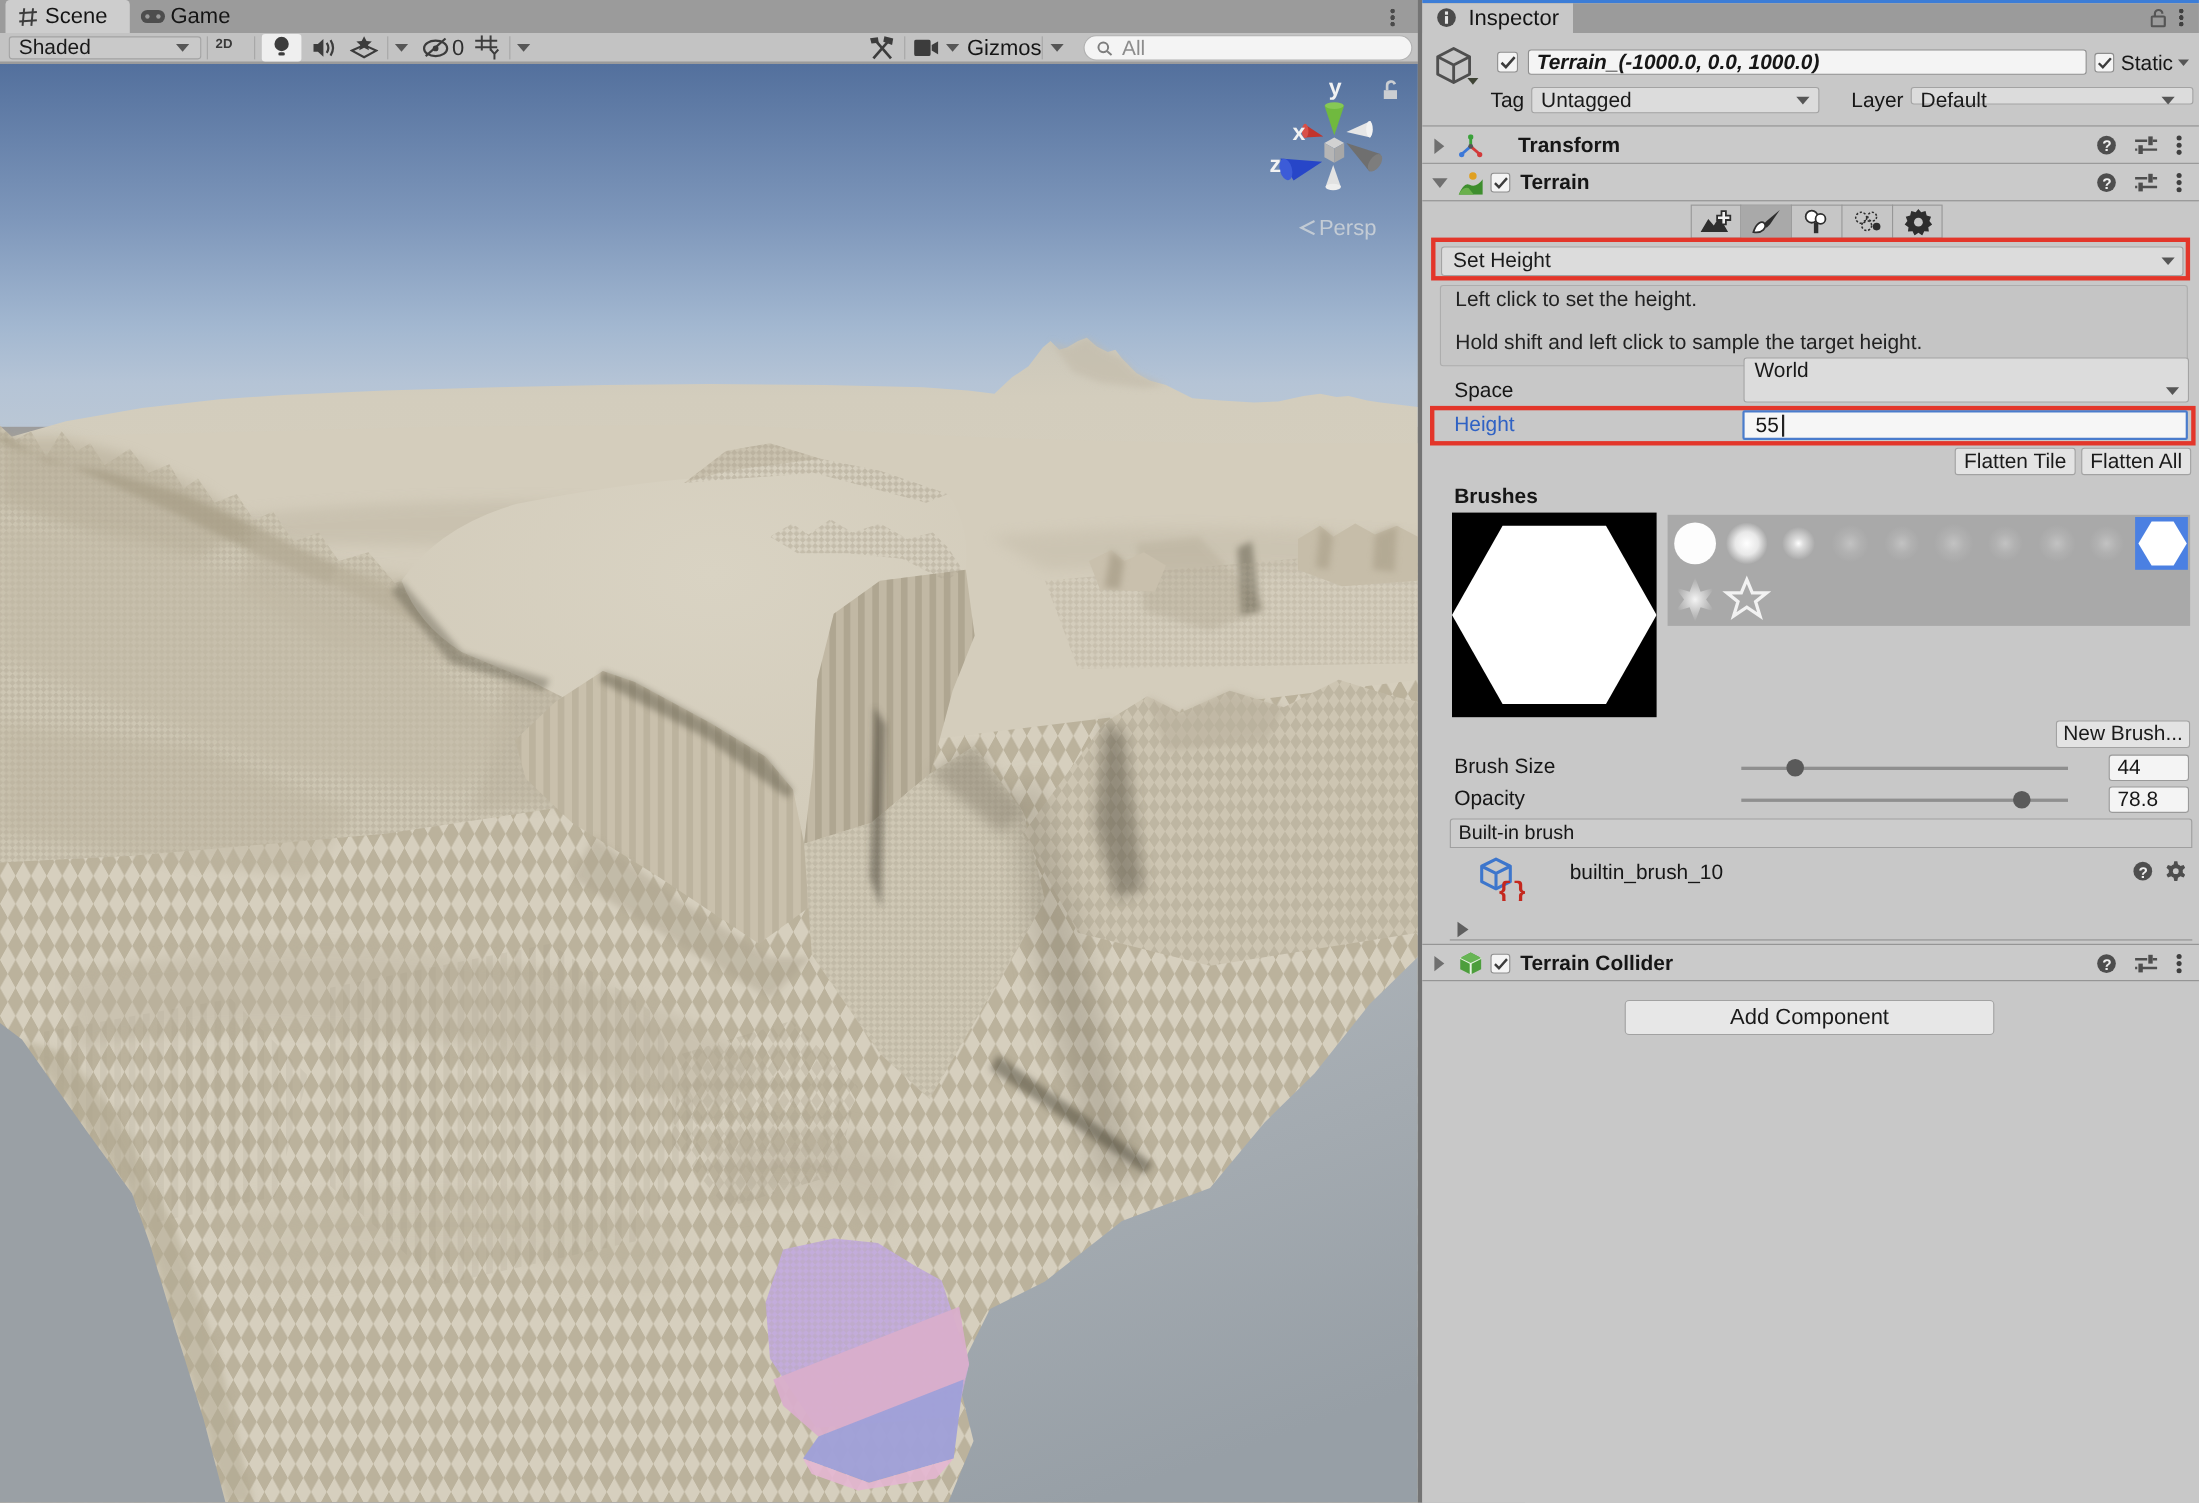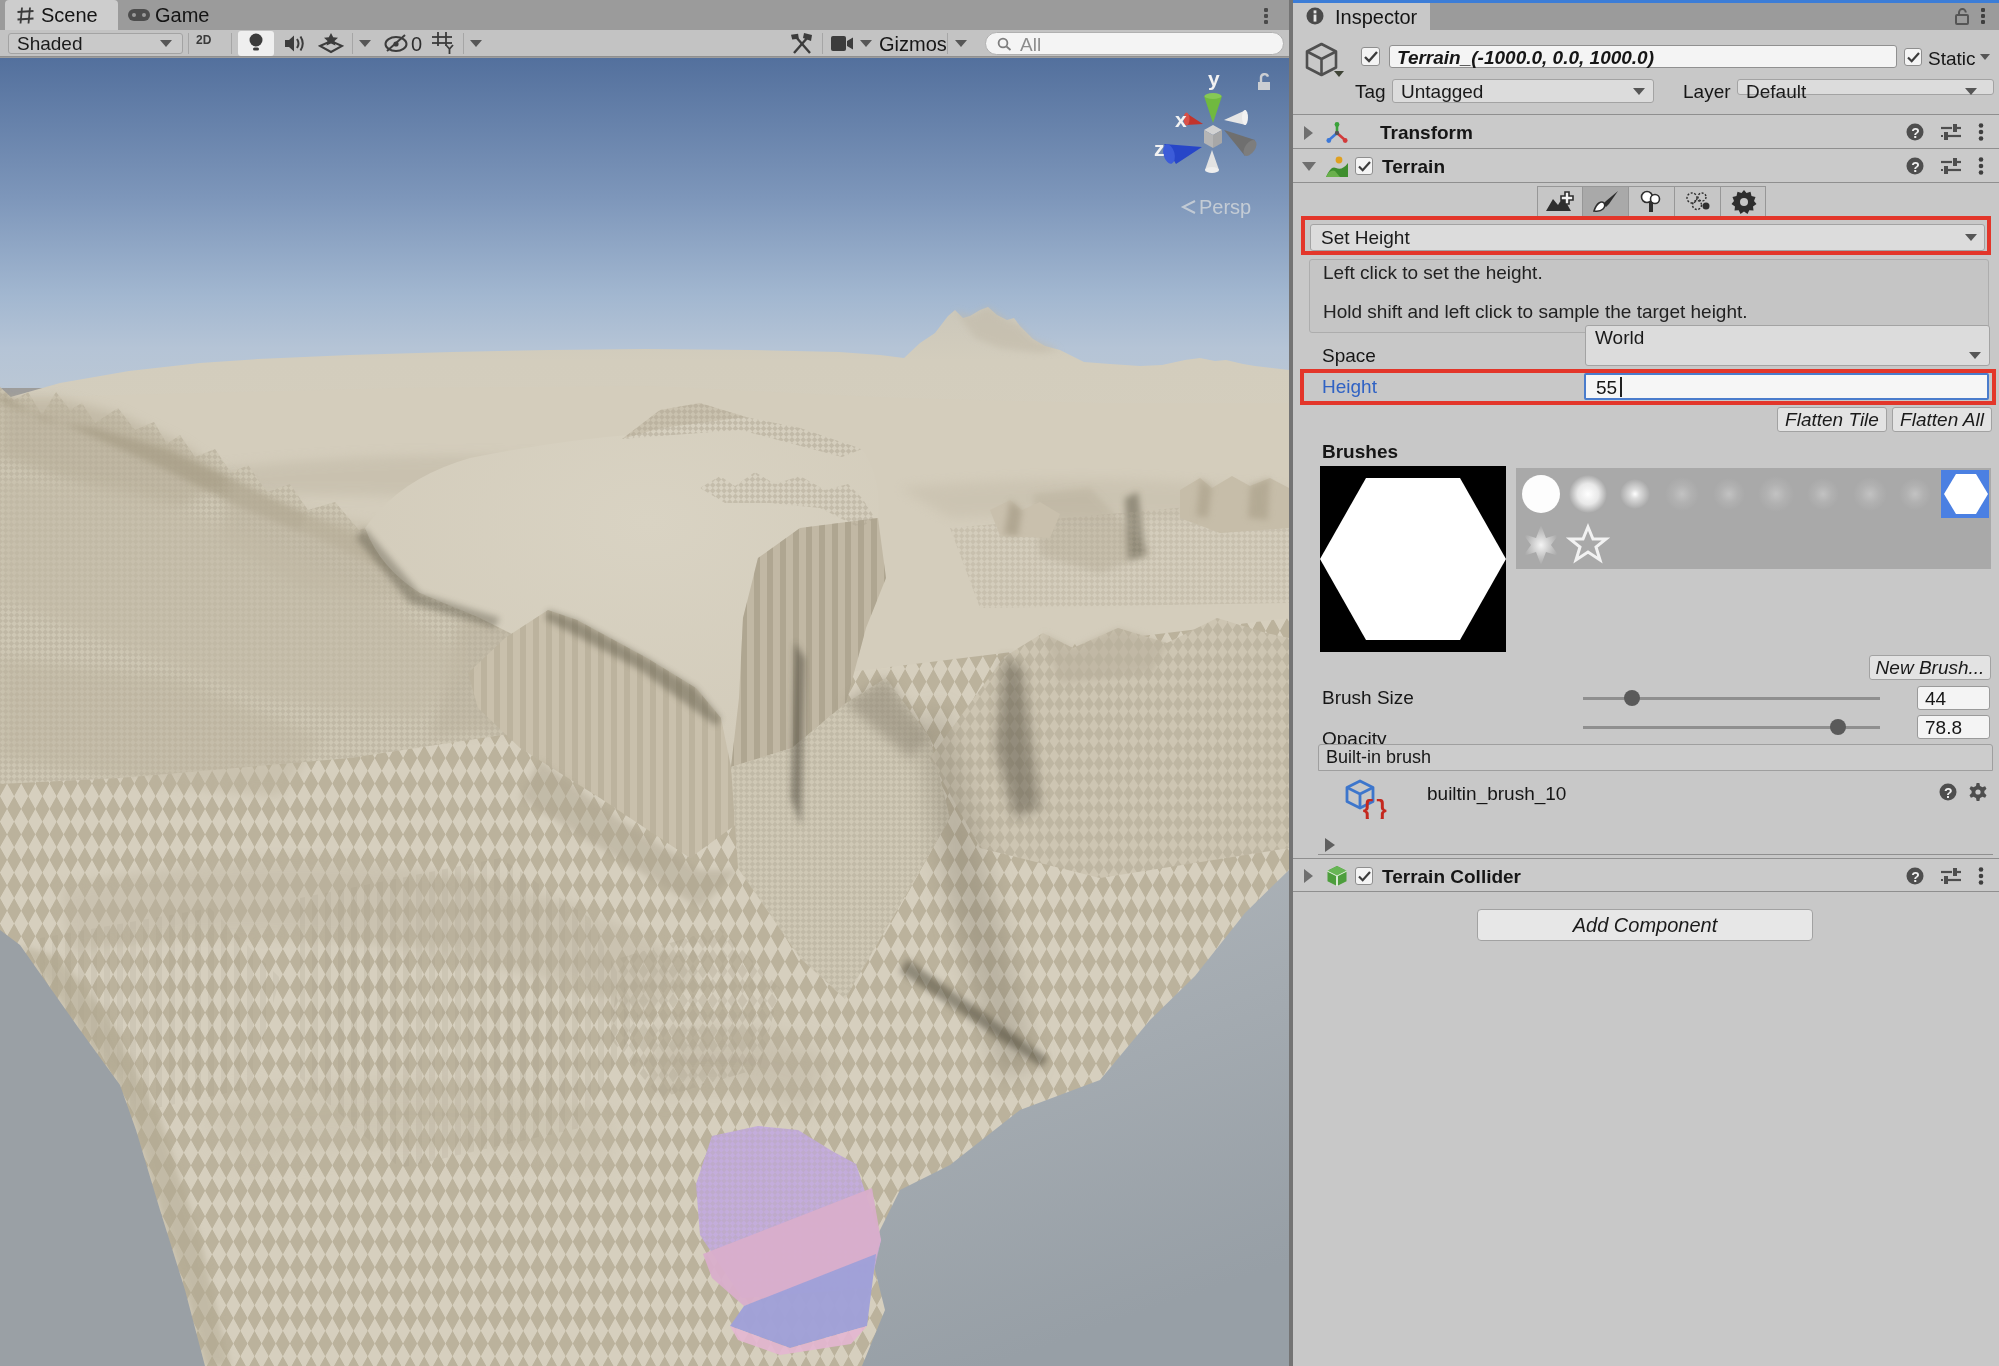--- a/index.html
+++ b/index.html
@@ -9,21 +9,21 @@
   #tabbar{position:absolute;left:0;top:0;width:1289px;height:30px;background:#9b9b9b;}
   #toolbar{position:absolute;left:0;top:30px;width:1289px;height:27px;background:#c3c3c3;border-bottom:1px solid #8f8f8f;box-sizing:border-box;}
   #viewport{position:absolute;left:0;top:58px;width:1289px;height:1308px;overflow:hidden;}
   #divider{position:absolute;left:1289px;top:0;width:4px;height:1366px;background:#747474;}
   #inspector{position:absolute;left:1293px;top:0;width:706px;height:1366px;background:#c8c8c8;}
   .tab{position:absolute;top:0;height:30px;line-height:31px;font-size:20px;color:#1f1f1f;text-align:right;}
   .ddown{position:absolute;background:#dcdcdc;border:1px solid #a3a3a3;border-radius:3px;box-sizing:border-box;
      font-size:19px;color:#1a1a1a;}
   .darrow{position:absolute;width:0;height:0;border-left:6px solid transparent;border-right:6px solid transparent;border-top:7px solid #565656;}
   .btn{position:absolute;background:#e3e3e3;border:1px solid #a2a2a2;border-radius:3px;box-sizing:border-box;
-     font-size:19px;color:#1a1a1a;text-align:center;font-style:italic;}
+     font-size:19px;color:#1a1a1a;text-align:center;}
   .chk{position:absolute;background:#f4f4f4;border:1px solid #8e8e8e;border-radius:3px;box-sizing:border-box;}
   .lbl{position:absolute;font-size:19px;color:#161616;white-space:nowrap;}
   .hdr{position:absolute;left:0;width:706px;background:#cacaca;border-top:1px solid #8f8f8f;border-bottom:1px solid #8f8f8f;box-sizing:border-box;}
   .bold{font-weight:bold;}
 </style>
 </head>
 <body>
 <div id="scenepanel">
   <div id="tabbar">
     <div class="abs" style="left:5px;top:0;width:113px;height:30px;background:#cdcdcd;border-radius:4px 4px 0 0;"></div>
@@ -494,21 +494,21 @@
       <path d="M25 57 L30 70 L43 66 L35 77 L43 88 L30 84 L25 97 L20 84 L7 88 L15 77 L7 66 L20 70 Z" fill="url(#softstar)"></path>
       <path d="M72 59 L77 71 L90 71 L80 79 L84 92 L72 84 L60 92 L64 79 L54 71 L67 71 Z" fill="none" stroke="#f2f2f2" stroke-width="3"></path>
     </svg>
     <div class="btn" style="left:576px;top:655px;width:122px;height:25px;line-height:24px;">New Brush...</div>
 
     <div class="lbl" style="left:29px;top:687px;">Brush Size</div>
     <div class="abs" style="left:290px;top:697px;width:297px;height:2.5px;background:#8f8f8f;"></div>
     <div class="abs" style="left:331px;top:690px;width:16px;height:16px;border-radius:8px;background:#5a5a5a;"></div>
     <div class="abs" style="left:624px;top:686px;width:73px;height:24px;background:#f4f4f4;border:1px solid #9a9a9a;border-radius:3px;box-sizing:border-box;"></div>
     <div class="lbl" style="left:632px;top:688px;">44</div>
-    <div class="lbl" style="left:29px;top:716px;margin-top:12px;">Opacity</div>
+    <div class="lbl" style="left:29px;top:716px;">Opacity</div>
     <div class="abs" style="left:290px;top:726px;width:297px;height:2.5px;background:#8f8f8f;"></div>
     <div class="abs" style="left:537px;top:719px;width:16px;height:16px;border-radius:8px;background:#5a5a5a;"></div>
     <div class="abs" style="left:624px;top:715px;width:73px;height:24px;background:#f4f4f4;border:1px solid #9a9a9a;border-radius:3px;box-sizing:border-box;"></div>
     <div class="lbl" style="left:632px;top:717px;">78.8</div>
 
     <div class="abs" style="left:25px;top:744px;width:675px;height:27px;background:#cccccc;border:1px solid #9f9f9f;border-radius:3px 3px 0 0;box-sizing:border-box;"></div>
     <div class="lbl" style="left:33px;top:747px;font-size:18px;">Built-in brush</div>
     <div class="abs" style="left:25px;top:771px;width:675px;height:84px;border-bottom:1px solid #8f8f8f;box-sizing:border-box;"></div>
     <svg class="abs" style="left:52px;top:779px;" width="42" height="40" viewBox="0 0 42 40">
       <g fill="none" stroke="#3d76cc" stroke-width="2.8" stroke-linejoin="round">

